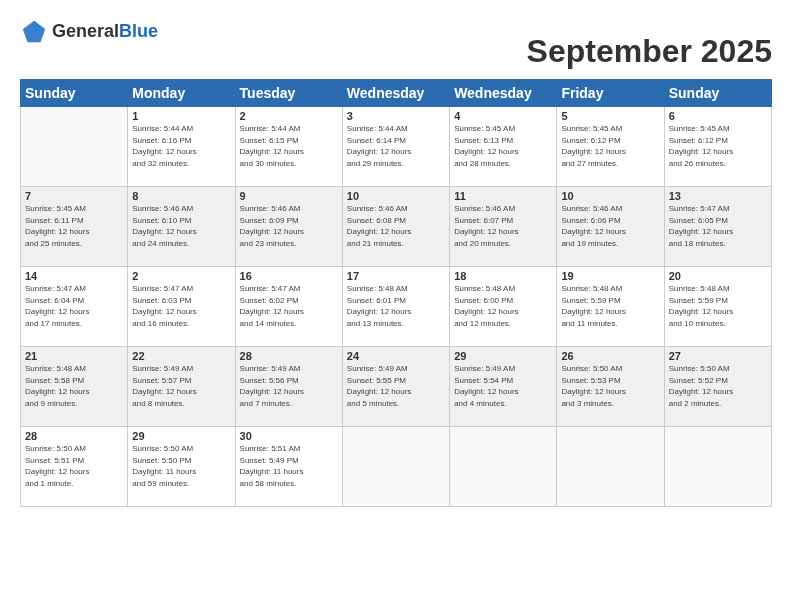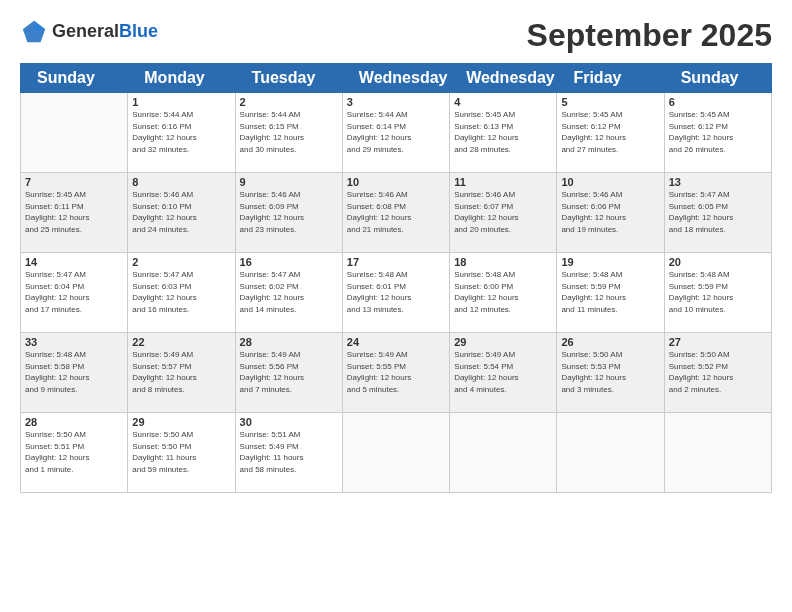--- a/index.html
+++ b/index.html
@@ -31,42 +31,42 @@
       font-size: 18px;
       font-weight: bold;
       line-height: 1.1;
     }
     .logo-general { color: #333; }
     .logo-blue { color: #1a6abf; }
     .logo-icon {
       width: 28px;
       height: 28px;
     }
-    .title-block { text-align: left; }
+    .title-block { text-align: left; margin-top: 16px; }
     .month-title {
       font-size: 32px;
       font-weight: bold;
       color: #333;
       line-height: 1.1;
     }
     .location {
       font-size: 14px;
       color: #555;
     }
     table {
       width: 100%;
       border-collapse: collapse;
       table-layout: fixed;
     }
     thead th {
       background-color: #2b6cb0;
       color: #fff;
-      font-size: 16px;
+      font-size: 14px;
       font-weight: bold;
-      padding: 5px 16px;
+      padding: 5px 4px;
       text-align: left;
       border: 1px solid #2b6cb0;
     }
     tbody td {
       border: 1px solid #ccc;
       vertical-align: top;
       padding: 3px 4px;
       font-size: 8.5px;
       color: #333;
       height: 80px;
@@ -268,21 +268,21 @@
           <td>
             <span class="day-number">20</span>
             <div class="day-info" style="white-space: pre-line;">Sunrise: 5:48 AM
 Sunset: 5:59 PM
 Daylight: 12 hours
 and 10 minutes.</div>
           </td>
         </tr>
         <tr class="row-shade">
           <td>
-            <span class="day-number">33</span>
+            <span class="day-number">21</span>
             <div class="day-info" style="white-space: pre-line;">Sunrise: 5:48 AM
 Sunset: 5:58 PM
 Daylight: 12 hours
 and 9 minutes.</div>
           </td>
           <td>
             <span class="day-number">22</span>
             <div class="day-info" style="white-space: pre-line;">Sunrise: 5:49 AM
 Sunset: 5:57 PM
 Daylight: 12 hours

